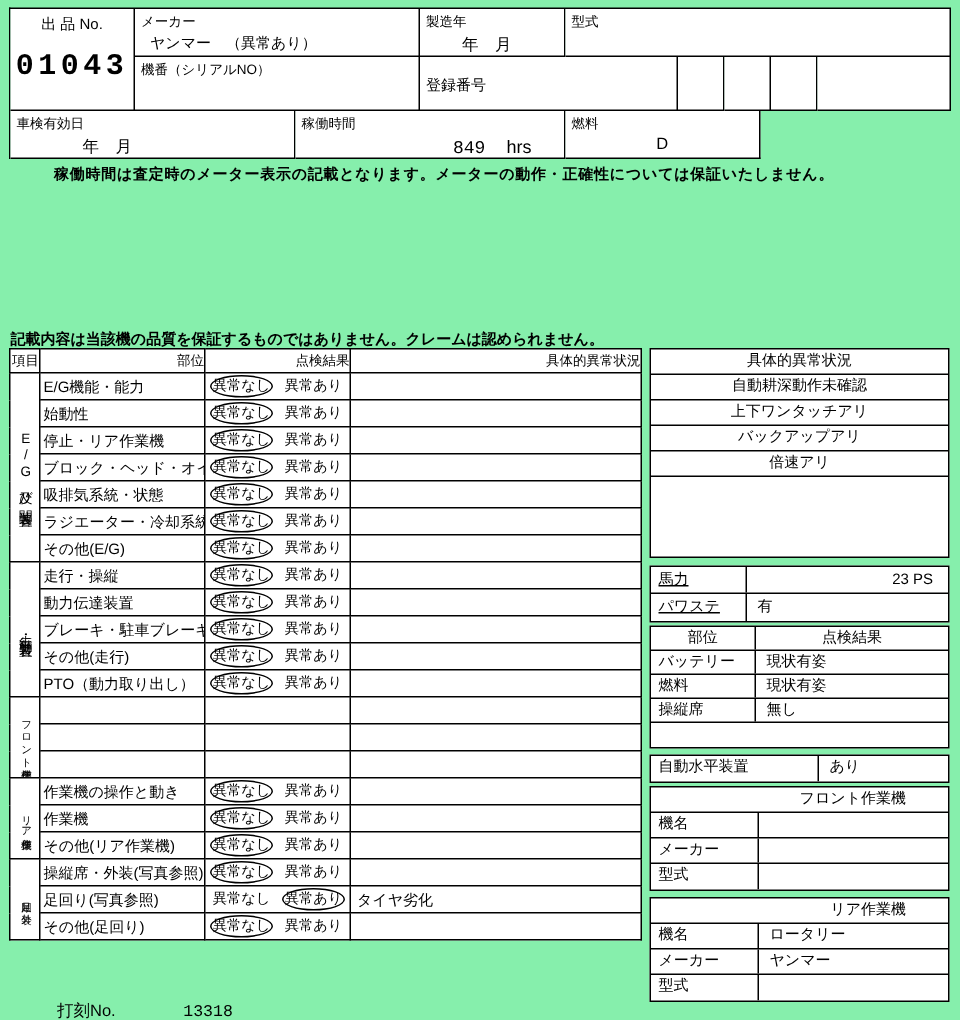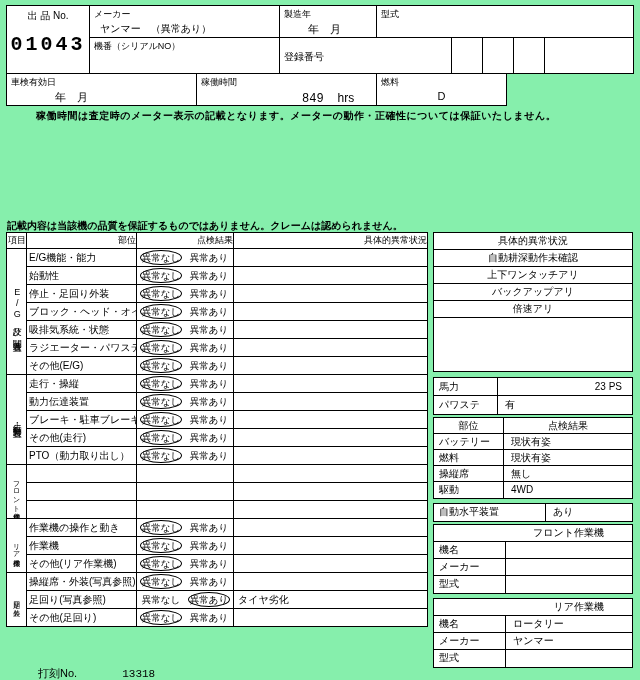--- a/index.html
+++ b/index.html
@@ -48,21 +48,21 @@
   .bordered { border-bottom:1px solid #000; }
   .center { text-align:center; }
   .right-title { text-align:right; padding-right:28px; font-size:10px; }
   .srow { display:flex; height:18px; line-height:17px; font-size:10px; }
   .srow.h16 { height:16px; line-height:15px; }
   .srow.h17 { height:17px; line-height:16px; }
   .srow .lab { border-right:1px solid #000; padding-left:5px; white-space:nowrap; }
   .srow .val { flex:1; padding-left:7px; white-space:nowrap; }
   .srow .val.right { text-align:right; padding-right:10px; }
   .srow .cen { text-align:center; padding-left:0; }
-  .w64 { width:64px; } .w70 { width:70px; } .w72 { width:72px; } .w112 { width:112px; }
+  .w64 { width:64px;text-decoration:underline; } .w70 { width:70px; } .w72 { width:72px; } .w112 { width:112px; }
 
   
   .footer { position:absolute; left:38px; top:666px; font-size:11px; }
   .footer .stampv { margin-left:42px; }
 </style>
 </head>
 <body>
 
 <div class="page">
 
@@ -135,36 +135,36 @@
           <td class="part">E/G機能・能力</td>
           <td class="check"><span class="opt circled">異常なし</span><span class="opt">異常あり</span></td>
           <td class="detail"></td>
         </tr>
         <tr>
           <td class="part">始動性</td>
           <td class="check"><span class="opt circled">異常なし</span><span class="opt">異常あり</span></td>
           <td class="detail"></td>
         </tr>
         <tr>
-          <td class="part">停止・足回り外装</td>
+          <td class="part">停止・リア作業機</td>
           <td class="check"><span class="opt circled">異常なし</span><span class="opt">異常あり</span></td>
           <td class="detail"></td>
         </tr>
         <tr>
           <td class="part">ブロック・ヘッド・オイルパン</td>
           <td class="check"><span class="opt circled">異常なし</span><span class="opt">異常あり</span></td>
           <td class="detail"></td>
         </tr>
         <tr>
           <td class="part">吸排気系統・状態</td>
           <td class="check"><span class="opt circled">異常なし</span><span class="opt">異常あり</span></td>
           <td class="detail"></td>
         </tr>
         <tr>
-          <td class="part">ラジエーター・パワステ</td>
+          <td class="part">ラジエーター・冷却系統</td>
           <td class="check"><span class="opt circled">異常なし</span><span class="opt">異常あり</span></td>
           <td class="detail"></td>
         </tr>
         <tr>
           <td class="part">その他(E/G)</td>
           <td class="check"><span class="opt circled">異常なし</span><span class="opt">異常あり</span></td>
           <td class="detail"></td>
         </tr>
         <tr>
           <td rowspan="5" class="vlabel">走行・動力装置</td>
@@ -272,24 +272,20 @@
       <span class="val">現状有姿</span>
     </div>
     <div class="srow h16 bordered">
       <span class="lab w70">燃料</span>
       <span class="val">現状有姿</span>
     </div>
     <div class="srow h16 bordered">
       <span class="lab w70">操縦席</span>
       <span class="val">無し</span>
     </div>
-    <div class="srow h16">
-      <span class="lab w70">駆動</span>
-      <span class="val">4WD</span>
-    </div>
   </div>
 
   <div class="rbox" style="top:503px;height:19px">
     <div class="srow" style="height:17px;line-height:16px">
       <span class="lab w112">自動水平装置</span>
       <span class="val">あり</span>
     </div>
   </div>
 
   <div class="rbox" style="top:524px;height:70px">

